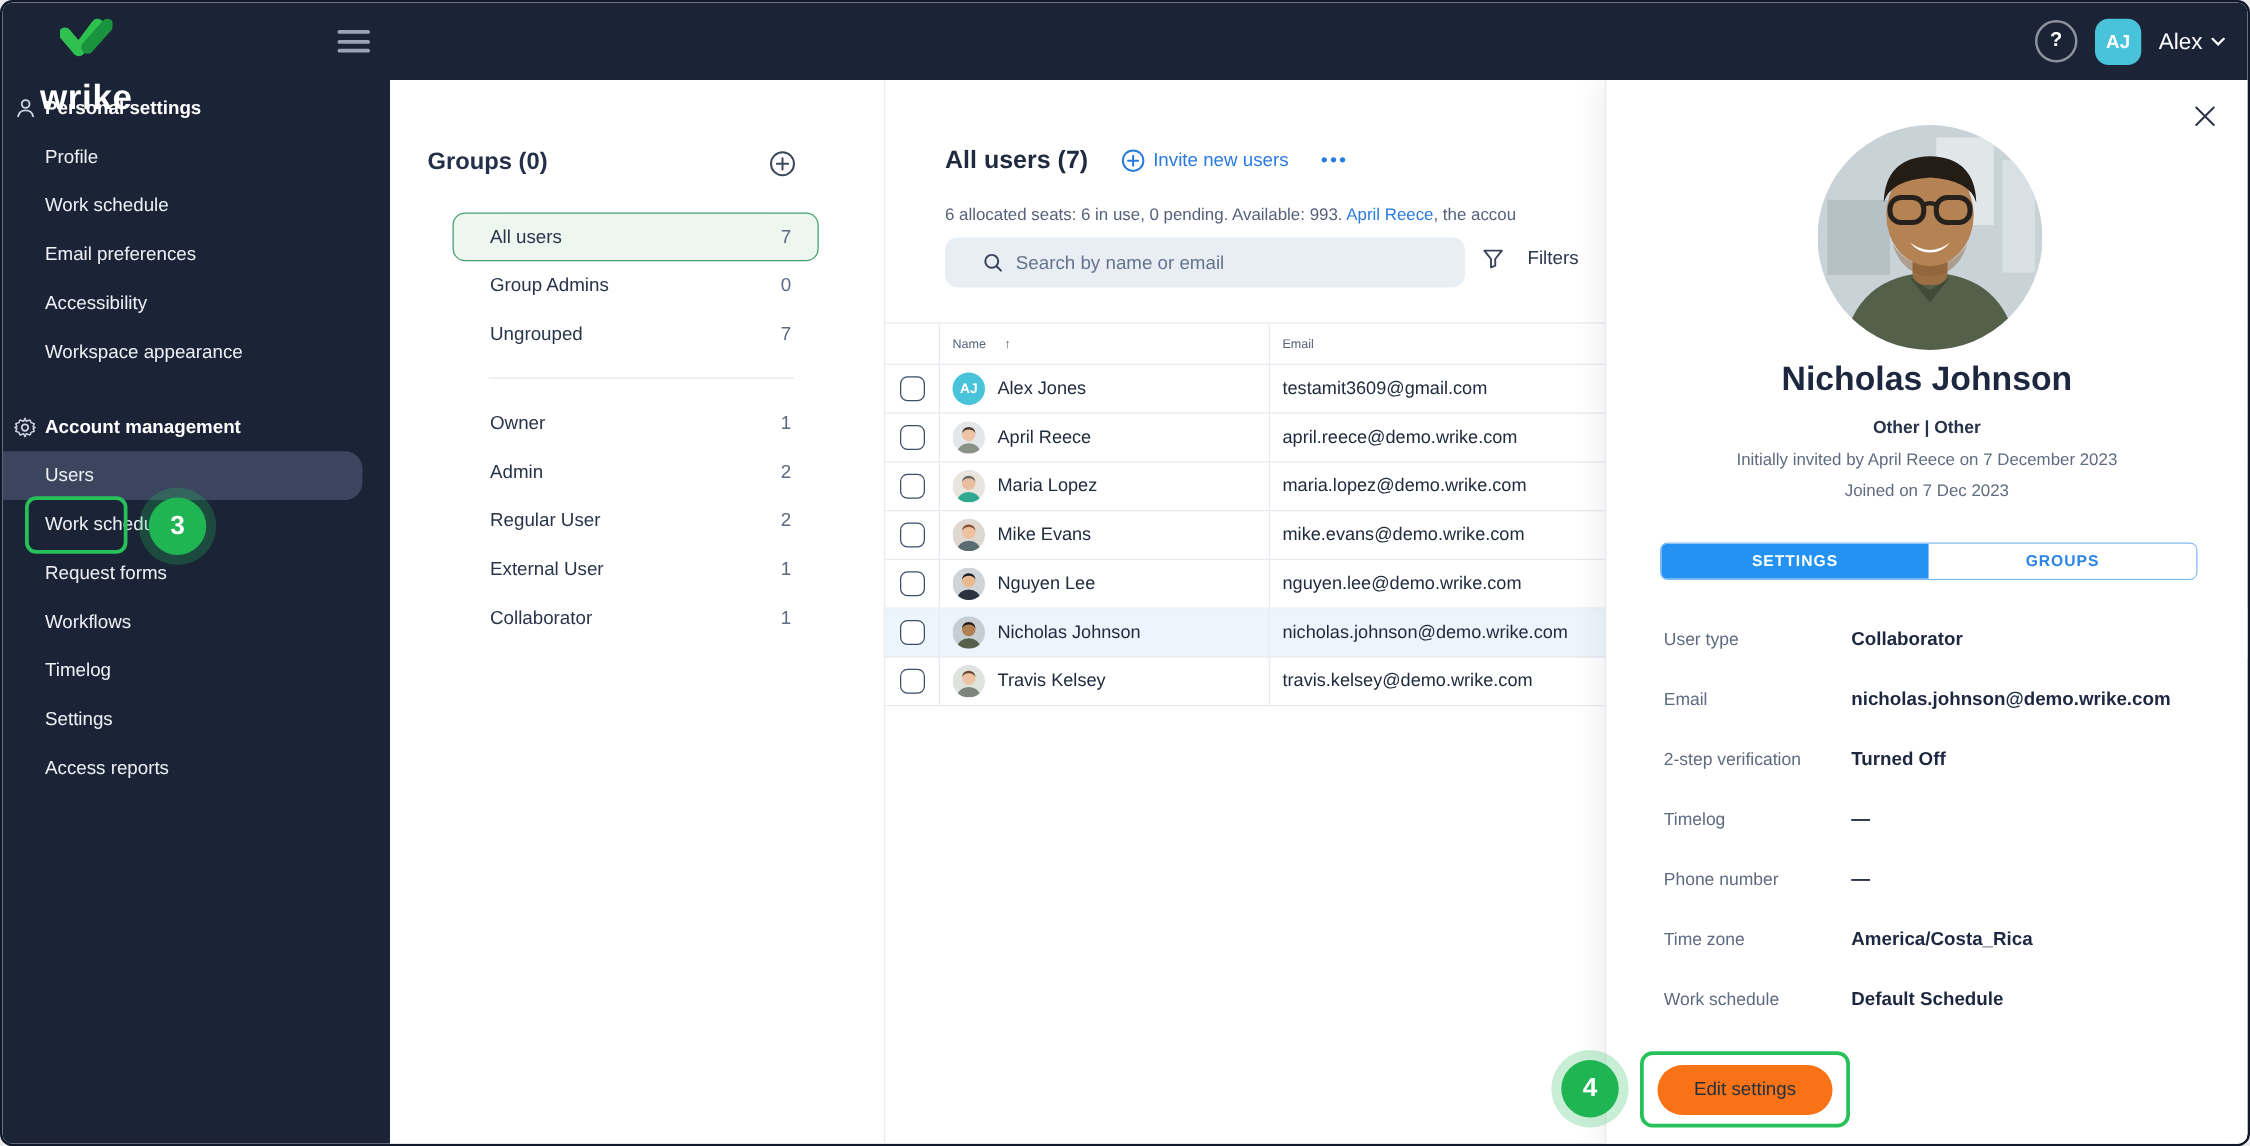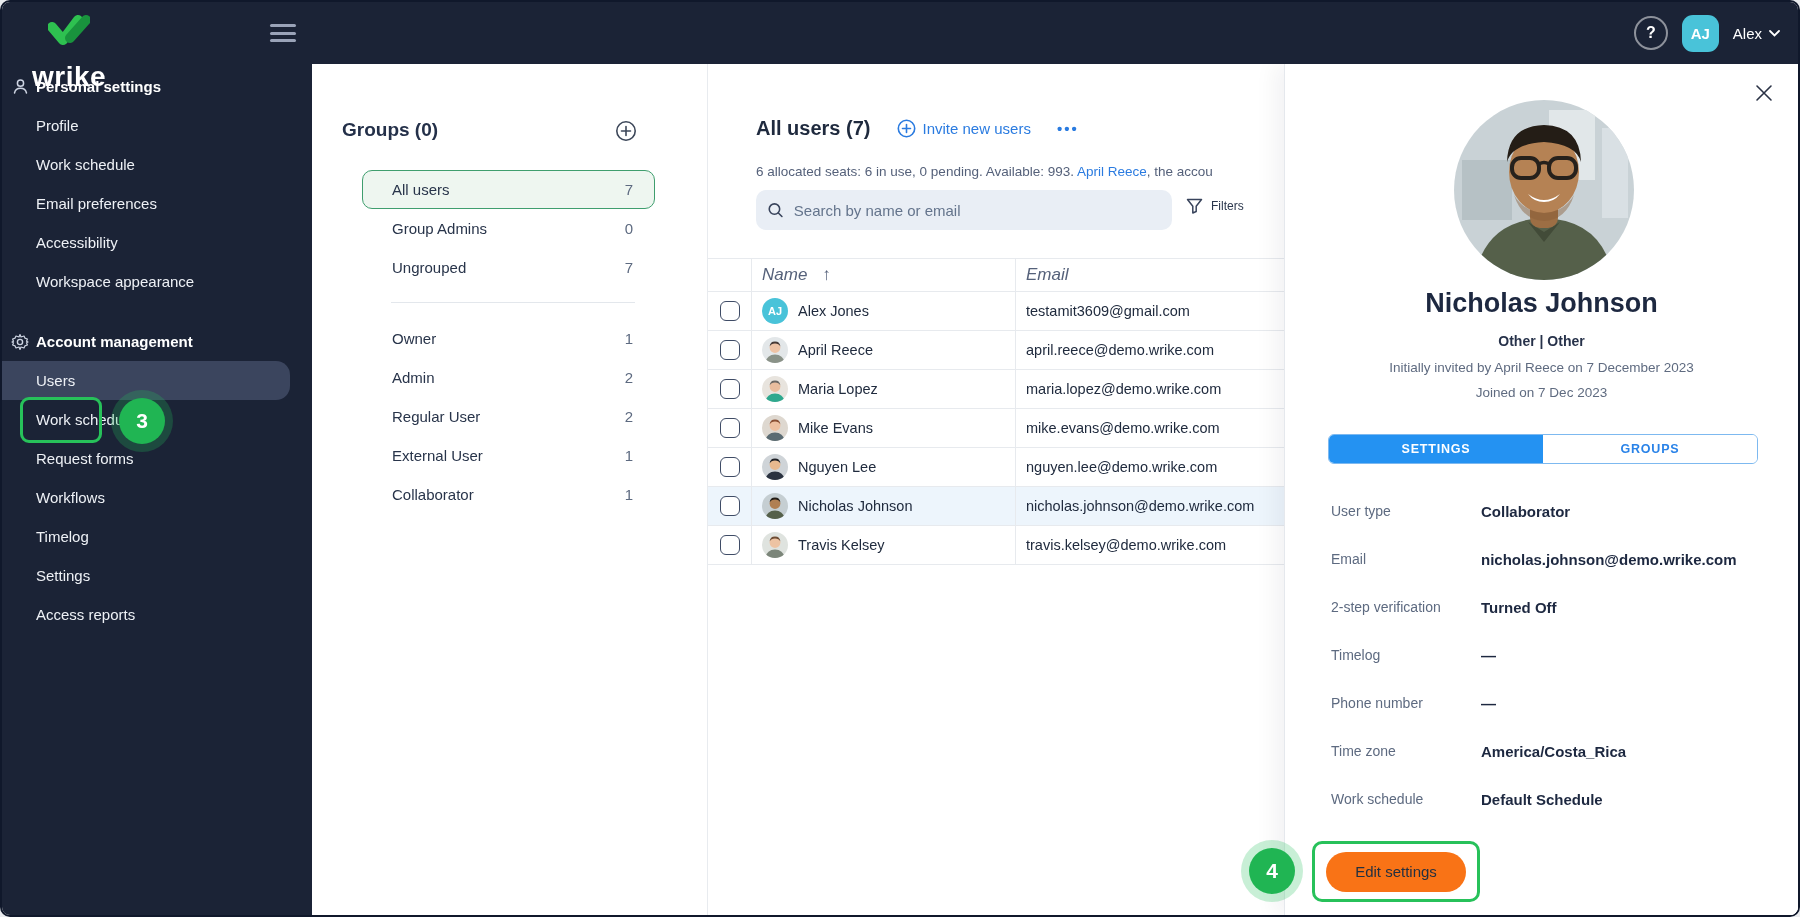--- a/index.html
+++ b/index.html
@@ -11,21 +11,21 @@
   .topbar { position:absolute; left:0; top:0; width:100%; height:62px; background:#1b2336; z-index:30; }
   .logo { position:absolute; left:30px; top:12px; display:flex; align-items:center; gap:9px;flex-direction:column; }
   .logo-text { color:#fff; font-size:28px; font-weight:700; letter-spacing:.5px; }
   .hamburger { position:absolute; left:268px; top:20px; width:26px; height:22px; display:flex; flex-direction:column; justify-content:space-between; padding:2px 0; cursor:pointer; }
   .hamburger span { display:block; height:3px; border-radius:2px; background:#9aa3b8; }
   .top-right { position:absolute; right:18px; top:0; height:62px; display:flex; align-items:center; gap:14px; }
   .help-btn { width:34px; height:34px; border-radius:50%; border:2px solid rgba(255,255,255,.5); color:#fff;
               display:flex; align-items:center; justify-content:center; font-size:16px; font-weight:700; }
   .topbar-avatar { width:37px; height:37px; border-radius:11px; background:#49c3d9; color:#fff;
                    display:flex; align-items:center; justify-content:center; font-size:15px; font-weight:700; }
-  .top-user { color:#fff; font-size:15px; display:flex; align-items:center; gap:7px; }
+  .top-user { color:#fff; font-size:18px; display:flex; align-items:center; gap:7px; }
 
   
   .sidebar { position:absolute; left:0; top:62px; bottom:0; width:310px; background:#1b2336; z-index:20; padding-top:3px; }
   .side-row { position:relative; height:39px; display:flex; align-items:center; color:#eef1f6; font-size:15px; }
   .side-row.header { color:#fff; font-weight:700; }
   .side-icon { position:absolute; left:8px; width:20px; display:flex; justify-content:center; color:#cdd4e2; }
   .side-row .lbl { margin-left:34px; position:relative; z-index:2; }
   .side-gap { height:21px; }
   .row-hl { position:absolute; left:0; top:0; height:39px; width:288px; background:#3b455e; border-radius:0 14px 14px 0; }
 
@@ -48,37 +48,37 @@
 
   
   .users-panel { position:absolute; left:706px; top:62px; bottom:0; right:0; background:#fff; }
   .users-head { position:absolute; left:48px; top:53px; display:flex; align-items:center; gap:26px; }
   .users-title { font-size:20px; font-weight:700; color:#1f2a3e; }
   .invite-link { display:flex; align-items:center; gap:7px; color:#2a7be0; font-size:15px; cursor:pointer; }
   .more-dots { color:#2a7be0; font-size:15px; letter-spacing:2px; font-weight:700; cursor:pointer; }
   .seats-line { position:absolute; left:48px; top:100px; font-size:13.5px; color:#55617a; white-space:nowrap; }
   .seats-line a { color:#2a7be0; text-decoration:none; }
   .search-box { position:absolute; left:48px; top:126px; width:416px; height:40px; background:#e9eef5;
-                border-radius:10px; display:flex; align-items:center; padding:0 11px; gap:10px; }
+                border-radius:10px; display:flex; align-items:center; padding:0 30px; gap:10px; }
   .search-box input { border:none; outline:none; background:transparent; font-size:15px; color:#2b374d; width:100%;
                       font-family:"Liberation Sans",sans-serif; }
   .search-box input::placeholder { color:#64748c; }
-  .filters { position:absolute; left:478px; top:134px; display:flex; align-items:center; gap:8px;
-             color:#2b374d; font-size:12px; cursor:pointer; white-space:nowrap;justify-content:flex-end; }
+  .filters { position:absolute; left:478px; top:134px; display:flex; align-items:center; gap:19px;
+             color:#2b374d; font-size:15px; cursor:pointer; white-space:nowrap;justify-content:flex-end; }
 
   .utable { position:absolute; left:0; top:194px; right:0; }
   .utable-row { display:grid; grid-template-columns:44px 264px 1fr; border-bottom:1px solid #e7eaee; }
   .utable-row.head { height:34px; border-top:1px solid #e7eaee; }
   .utable-row.body { height:39px; }
   .utable-row.selected { background:#edf5fc; }
   .cell { display:flex; align-items:center; }
   .cell.c1 { justify-content:center; border-right:1px solid #e7eaee; }
   .cell.c2 { padding-left:10px; gap:10px; border-right:1px solid #e7eaee; }
   .cell.c3 { padding-left:10px; white-space:nowrap; overflow:hidden; }
-  .col-h { font-size:17px; color:#55617a;font-style:italic; }
+  .col-h { font-size:10px; color:#55617a; }
   .cell .name, .cell .email { font-size:14.5px; color:#202b3e; }
   .checkbox { width:20px; height:20px; border:1.6px solid #3f4c66; border-radius:6px; background:#fff; cursor:pointer; }
   .mini-av { width:26px; height:26px; border-radius:50%; overflow:hidden; flex:none; }
   .mini-av.initials { background:#49c3d9; color:#fff; font-size:11px; font-weight:700; display:flex; align-items:center; justify-content:center; }
   .sort-arrow { color:#55617a; margin-left:5px; }
 
   
   .detail { position:absolute; left:1282px; top:62px; right:0; bottom:0; background:#fff; z-index:25;
             border-left:1px solid #e5e8ed; box-shadow:-10px 0 20px rgba(16,24,40,.05); }
   .close-x { position:absolute; right:24px; top:19px; width:20px; height:20px; cursor:pointer; }

